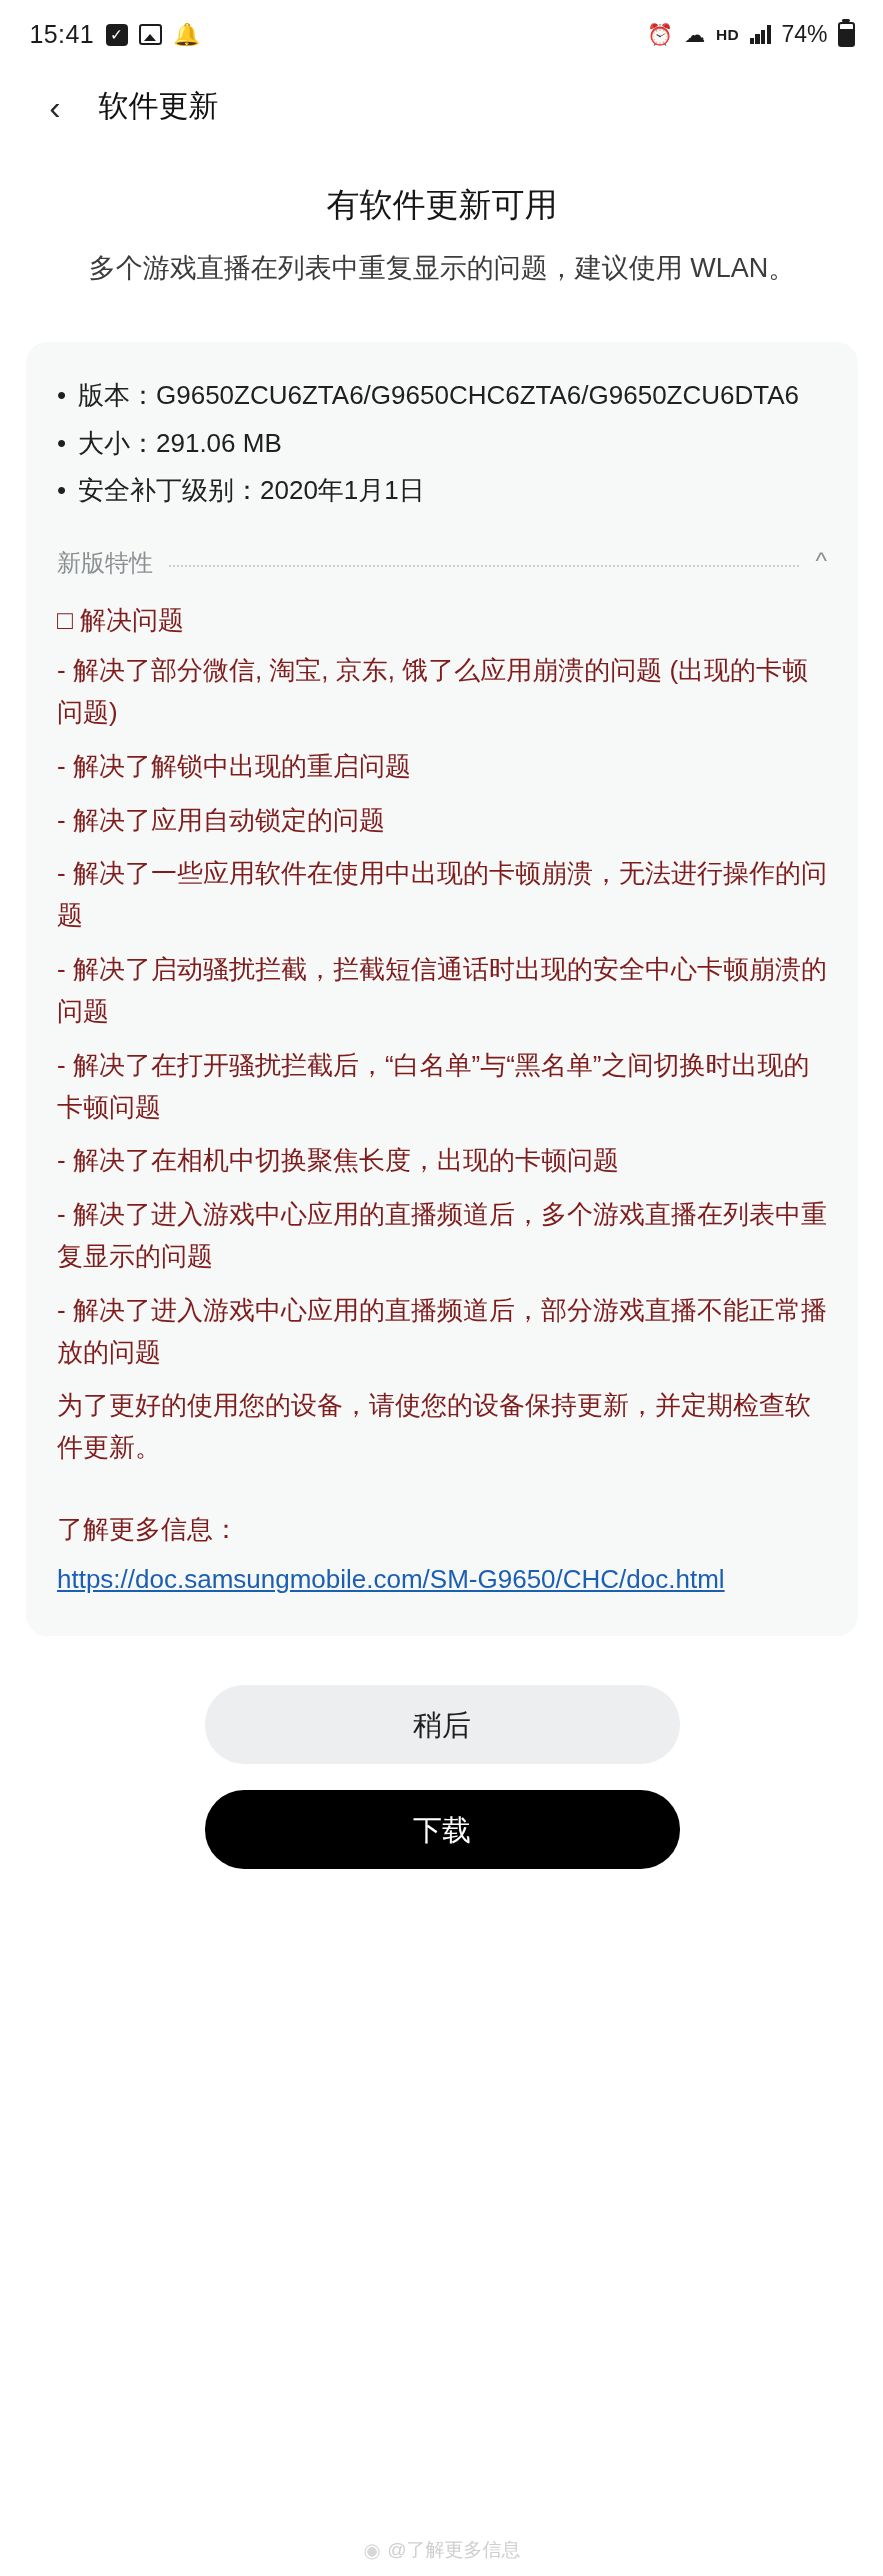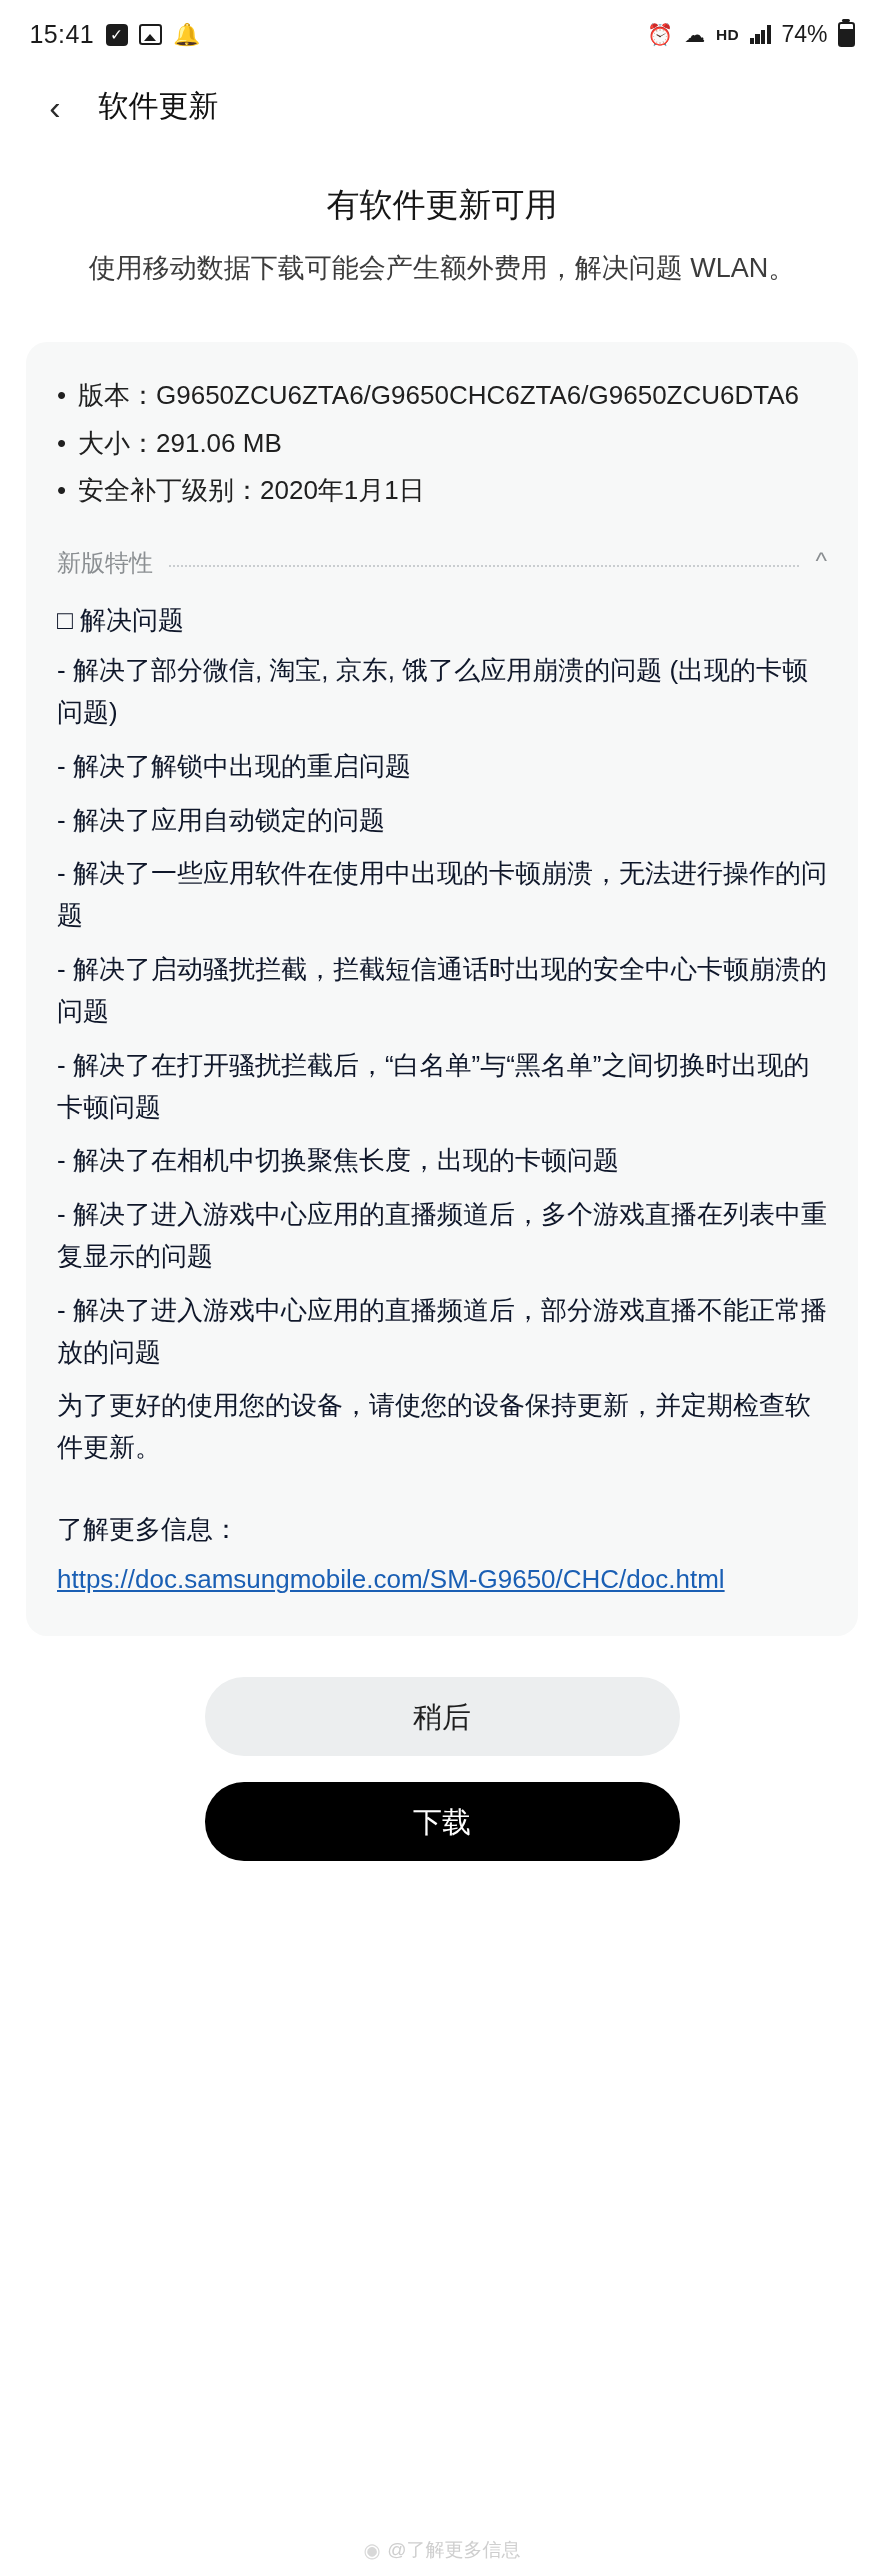--- a/index.html
+++ b/index.html
@@ -213,41 +213,41 @@
     flex: 1;
     word-break: break-all;
   }
 
   .news-head { margin-top: 36px; }
 
   .news-body p {
     font-size: 26px;
     line-height: 1.62;
     margin: 0 0 11.5px 0;
-    color: #0f172a;
+    color: #7f1d1d;
     word-break: break-word;
   }
   .news-body p.tight { margin-bottom: 8.2px; }
   .news-body .spacer { height: 28px; }
   .link {
     color: #1a5fb4;
     word-break: break-all;
     font-size: 26px;
     line-height: 1.62;
     display: inline;
   }
 
   
   .buttons {
     padding: 33px 0 0 0;
     text-align: center;
   }
   .btn {
     display: block;
-    margin: 8px auto;
+    margin: 16px auto;
     width: 475px;
     height: 79px;
     line-height: 79px;
     border-radius: 39px;
     font-size: 29px;
     border: none;
     outline: none;
     cursor: pointer;
     font-family: "Liberation Sans", sans-serif;
   }
@@ -306,21 +306,21 @@
   </div>
 </div>
 
 <div class="app-bar">
   <span class="back-icon">‹</span>
   <span class="app-title">软件更新</span>
 </div>
 
 <div class="header-block">
   <div class="header-title">有软件更新可用</div>
-  <div class="header-desc">使用移动数据下载可能会产生额外费用，解决问题 WLAN。</div>
+  <div class="header-desc">多个游戏直播在列表中重复显示的问题，建议使用 WLAN。</div>
 </div>
 
 <div class="card">
 
 
   <ul class="info-list">
     <li>
       <span class="bullet">•</span>
       <span class="txt"><span>版本：</span><span>G9650ZCU6ZTA6/G9650CHC6ZTA6/G9650ZCU6DTA6</span></span>
     </li>

